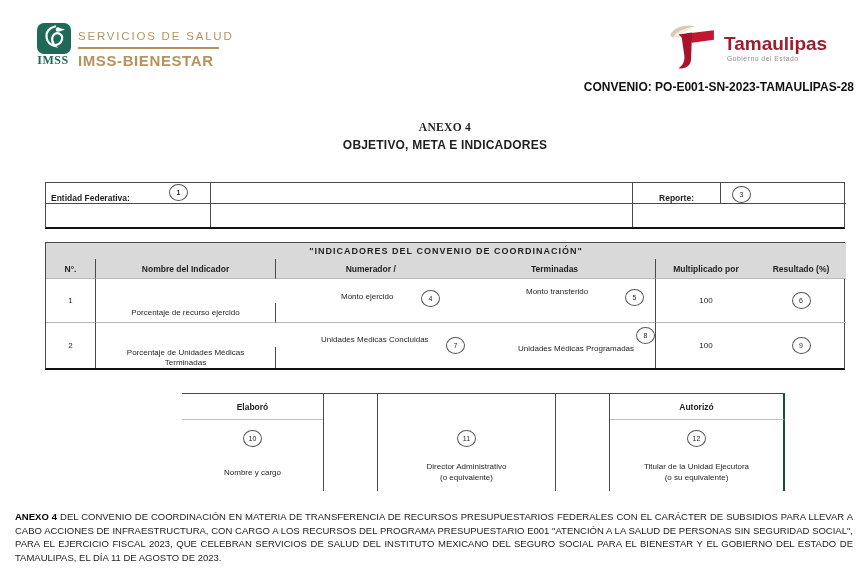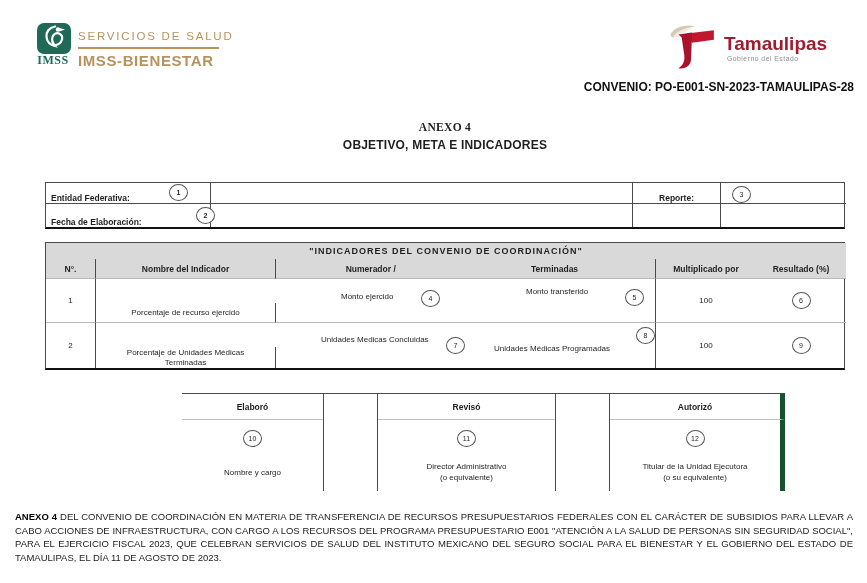--- a/index.html
+++ b/index.html
@@ -52,21 +52,21 @@
     text-align:center; position:relative; line-height:10px; }
   .numden span.frag { position:absolute; font-size:8px; white-space:nowrap; }
   .padcell { padding:0 18px;margin-top:24px; }
   
   .sig-table { position:absolute; left:182px; top:393px; width:603px; display:grid;
     grid-template-columns:141px 55px 177px 55px 175px; grid-template-rows:26px 71px;
     border-top:1px solid #4a4a4a; }
   .sig-h { font-weight:bold; font-size:8.5px; display:flex; align-items:center;
     justify-content:center; border-bottom:1px solid #c2c2c2; }
   .sig-sp { grid-row:1 / 3; border-left:1px solid #4a4a4a; border-right:1px solid #4a4a4a; }
-  .redge { border-right:5px solid #14532d; }
+  .redge { border-right:2px solid #14532d; }
   .sig-b { display:flex; flex-direction:column; align-items:center; padding-top:10px; }
   .sig-name { margin-top:8px; height:34px; display:flex; flex-direction:column;
     justify-content:center; text-align:center; font-size:8px; line-height:11px; }
   
   .footnote { position:absolute; left:15px; top:510px; width:838px; font-size:9.5px;
     line-height:13.7px; text-align:justify; color:#222; }
   .footnote b { color:#000; }
 </style>
 </head>
 <body>
@@ -105,24 +105,20 @@
       <span>Entidad Federativa:</span>
       <span class="ref abs" style="left:123px; top:1px;">1</span>
     </div>
     <div class="ic br-dark bb-dark"></div>
     <div class="ic ctr br-dark bb-dark">
       <span>Reporte:</span>
     </div>
     <div class="ic bb-dark">
       <span class="ref abs" style="left:11px; top:3px;">3</span>
     </div>
-    <div class="ic lbl br-dark">
-      <span>Fecha de Elaboración:</span>
-      <span class="ref abs" style="left:150px; top:3px;">2</span>
-    </div>
     <div class="ic br-dark"></div>
     <div class="ic br-dark"></div>
     <div class="ic"></div>
   </div>
 
   <div class="ind-table">
     <div class="ind-title">"INDICADORES DEL CONVENIO DE COORDINACIÓN"</div>
 
     <div class="ind-h br-dark bb-light">N°.</div>
     <div class="ind-h br-dark bb-light">Nombre del Indicador</div>
@@ -144,33 +140,32 @@
     <div class="ind-c bb-light">100</div>
     <div class="ind-c bb-light">
       <span class="ref">6</span>
     </div>
 
     <div class="ind-c br-dark">2</div>
     <div class="ind-c br-dark padcell">Porcentaje de Unidades Médicas Terminadas</div>
     <div class="ind-c br-dark numden">
       <span class="frag" style="left:45px; top:12px;">Unidades Medicas Concluidas</span>
       <span class="ref abs" style="left:170px; top:14px;">7</span>
-      <span class="frag" style="left:218px; top:21px;">Unidades Médicas Programadas</span>
+      <span class="frag" style="left:242px; top:21px;">Unidades Médicas Programadas</span>
       <span class="ref abs" style="left:360px; top:4px;">8</span>
     </div>
     <div class="ind-c">100</div>
     <div class="ind-c">
       <span class="ref">9</span>
     </div>
   </div>
 
   <div class="sig-table">
     <div class="sig-h" style="grid-column:1; grid-row:1;">Elaboró</div>
     <div class="sig-sp" style="grid-column:2;"></div>
-    <div class="sig-h" style="grid-column:3; grid-row:1;">Revisó</div>
     <div class="sig-sp" style="grid-column:4;"></div>
     <div class="sig-h redge" style="grid-column:5; grid-row:1;">Autorizó</div>
 
     <div class="sig-b" style="grid-column:1; grid-row:2;">
       <span class="ref">10</span>
       <div class="sig-name">
         <span>Nombre y cargo</span>
         <span></span>
       </div>
     </div>

